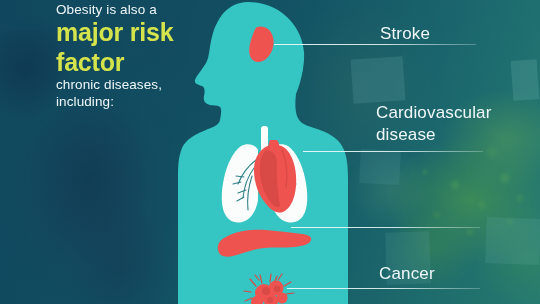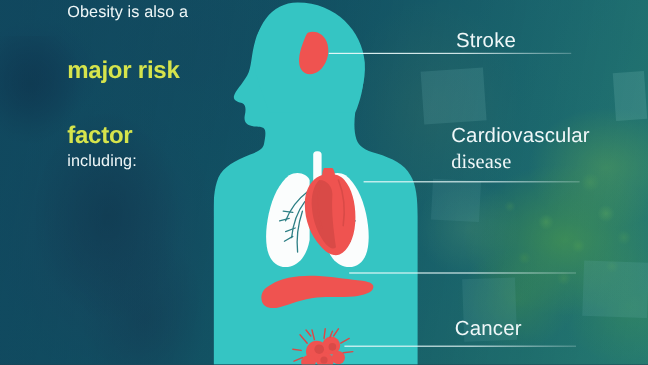--- a/index.html
+++ b/index.html
@@ -75,26 +75,25 @@
     line-height:1.22;
   }
   .copy .ln {
     color:#eef6f7;
     font-size:13.5px;
     font-weight:400;
     letter-spacing:.1px;
     white-space:nowrap;
   }
   .copy .hl {
-    font-size:20px;
+    font-size:25px;
     font-weight:700;
     letter-spacing:-.2px;
     line-height:1.18;
     white-space:nowrap;
-    margin-top:30px;
   }
 
   
   #figure { position:absolute; left:178px; top:0; width:190px; height:304px; }
   #figure svg { display:block; }
 
   
   .lbl {
     position:absolute;
     color:#f2fafa;
@@ -126,20 +125,21 @@
   </div>
 
   <div class="shopper"></div>
   <div class="photo-wash"></div>
   <div class="photo-wash2"></div>
 
   <div class="copy">
     <div class="ln" style="color: rgb(239, 247, 248);">Obesity is also a</div>
     <div class="hl" style="color: rgb(214, 228, 76);">major risk</div>
     <div class="hl" style="color: rgb(214, 228, 76);">factor</div>
+    <div class="ln" style="color: rgb(239, 247, 248);">chronic diseases,</div>
     <div class="ln" style="color: rgb(239, 247, 248);">including:</div>
   </div>
 
   <div id="figure">
     <svg width="190" height="304" viewBox="0 0 190 304" xmlns="http://www.w3.org/2000/svg">
 
       <g>
         <path fill="#35C5C3" d="
           M 72 4
           C 56 4, 40 16, 35 33
@@ -285,19 +285,19 @@
 
   <div class="leader" style="left:274px; top:44px;  width:202px;"></div>
   <div class="leader" style="left:303px; top:151px; width:180px;"></div>
   <div class="leader" style="left:291px; top:227px; width:189px;"></div>
   <div class="leader" style="left:287px; top:288px; width:193px;"></div>
 
   <div class="lbl" style="left: 380px; top: 23px; color: rgb(239, 247, 248);">Stroke</div>
 
   <div style="position:absolute; left:376px; top:102px;">
     <div class="lbl" style="position: static; color: rgb(239, 247, 248);">Cardiovascular</div>
-    <div class="lbl" style="position: static; color: rgb(239, 247, 248); font-family: Liberation Serif, serif;">disease</div>
+    <div class="lbl" style="position: static; color: rgb(239, 247, 248);">disease</div>
   </div>
 
 
   <div class="lbl" style="left: 379px; top: 263px; color: rgb(239, 247, 248);">Cancer</div>
 
 </div>
 
 </body></html>

